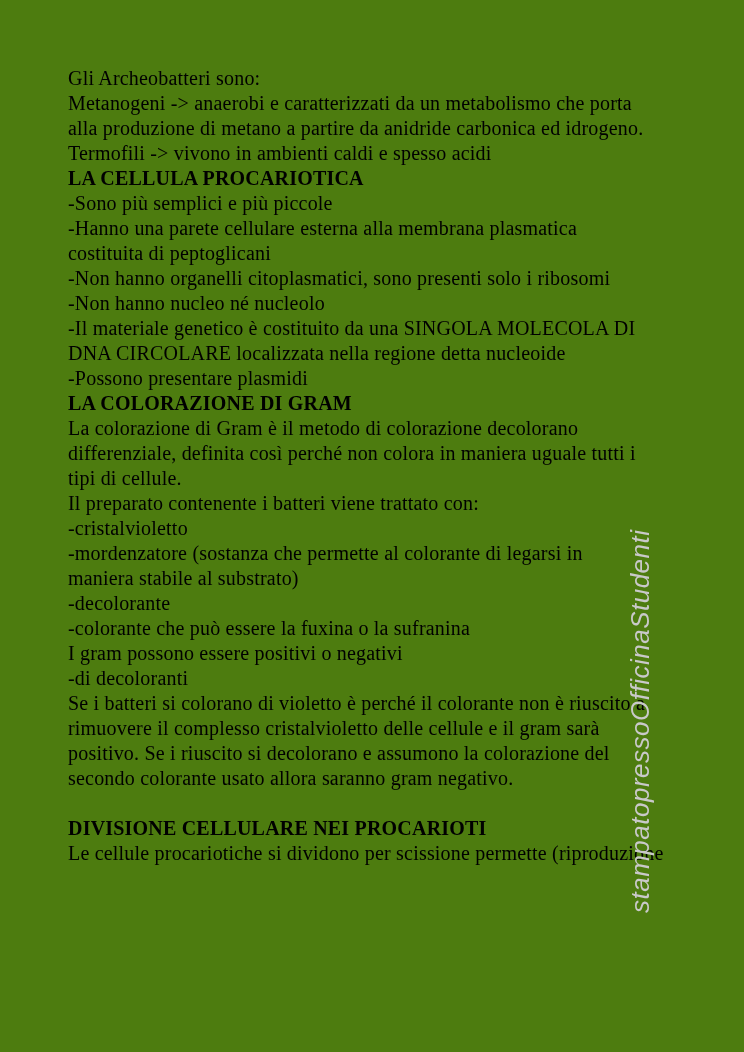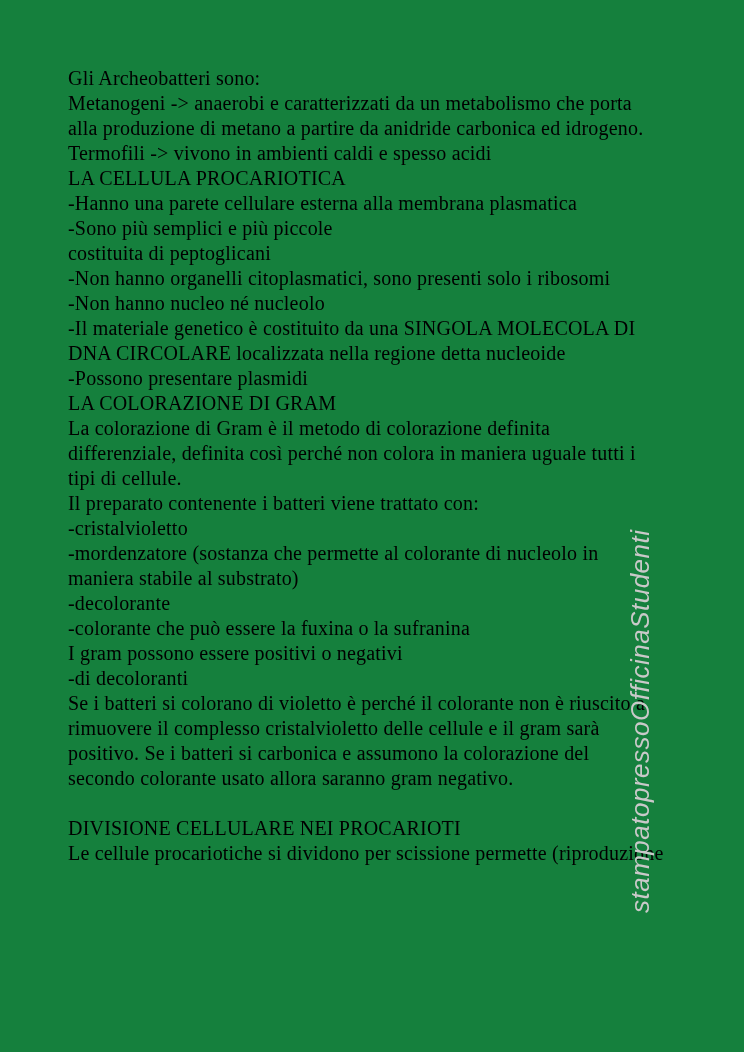--- a/index.html
+++ b/index.html
@@ -4,40 +4,40 @@
 <style>
   html, body {
     margin: 0;
     padding: 0;
     background: #ffffff;
   }
   .page {
     position: relative;
     width: 744px;
     height: 1052px;
-    background: #15803d;
+    background: #4d7c0f;
     overflow: hidden;
     font-family: "Liberation Serif", "DejaVu Serif", serif;
     color: #000000;
   }
   .content {
     position: absolute;
     left: 68px;
     top: 66px;
     width: 640px;
     font-size: 20px;
     line-height: 25px;
     letter-spacing: 0.2px;
   }
   .content .line {
     white-space: nowrap;
     min-height: 25px;
   }
   .content .line.bold {
-    font-weight: normal;
+    font-weight: bold;
   }
   .watermark {
     position: absolute;
     left: 450px;
     top: 708px;
     width: 380px;
     height: 30px;
     line-height: 30px;
     text-align: center;
     transform: rotate(-90deg);
@@ -52,42 +52,42 @@
 </head>
 <body>
 
 <div class="page">
   <div class="content">
       <div class="line">Gli Archeobatteri sono:</div>
       <div class="line">Metanogeni -&gt; anaerobi e caratterizzati da un metabolismo che porta</div>
       <div class="line">alla produzione di metano a partire da anidride carbonica ed idrogeno.</div>
       <div class="line">Termofili -&gt; vivono in ambienti caldi e spesso acidi</div>
       <div class="line bold">LA CELLULA PROCARIOTICA</div>
+      <div class="line">-Sono più semplici e più piccole</div>
       <div class="line">-Hanno una parete cellulare esterna alla membrana plasmatica</div>
-      <div class="line">-Sono più semplici e più piccole</div>
       <div class="line">costituita di peptoglicani</div>
       <div class="line">-Non hanno organelli citoplasmatici, sono presenti solo i ribosomi</div>
       <div class="line">-Non hanno nucleo né nucleolo</div>
       <div class="line">-Il materiale genetico è costituito da una SINGOLA MOLECOLA DI</div>
       <div class="line">DNA CIRCOLARE localizzata nella regione detta nucleoide</div>
       <div class="line">-Possono presentare plasmidi</div>
       <div class="line bold">LA COLORAZIONE DI GRAM</div>
-      <div class="line">La colorazione di Gram è il metodo di colorazione definita</div>
+      <div class="line">La colorazione di Gram è il metodo di colorazione decolorano</div>
       <div class="line">differenziale, definita così perché non colora in maniera uguale tutti i</div>
       <div class="line">tipi di cellule.</div>
       <div class="line">Il preparato contenente i batteri viene trattato con:</div>
       <div class="line">-cristalvioletto</div>
-      <div class="line">-mordenzatore (sostanza che permette al colorante di nucleolo in</div>
+      <div class="line">-mordenzatore (sostanza che permette al colorante di legarsi in</div>
       <div class="line">maniera stabile al substrato)</div>
       <div class="line">-decolorante</div>
       <div class="line">-colorante che può essere la fuxina o la sufranina</div>
       <div class="line">I gram possono essere positivi o negativi</div>
       <div class="line">-di decoloranti</div>
       <div class="line">Se i batteri si colorano di violetto è perché il colorante non è riuscito a</div>
       <div class="line">rimuovere il complesso cristalvioletto delle cellule e il gram sarà</div>
-      <div class="line">positivo. Se i batteri si carbonica e assumono la colorazione del</div>
+      <div class="line">positivo. Se i riuscito si decolorano e assumono la colorazione del</div>
       <div class="line">secondo colorante usato allora saranno gram negativo.</div>
       <div class="line">&nbsp;</div>
       <div class="line bold">DIVISIONE CELLULARE NEI PROCARIOTI</div>
       <div class="line">Le cellule procariotiche si dividono per scissione permette (riproduzione</div>
     </div>
   <div class="watermark" style="color: rgb(201, 201, 201);">stampatopressoOfficinaStudenti</div>
 </div>
 
 </body></html>

